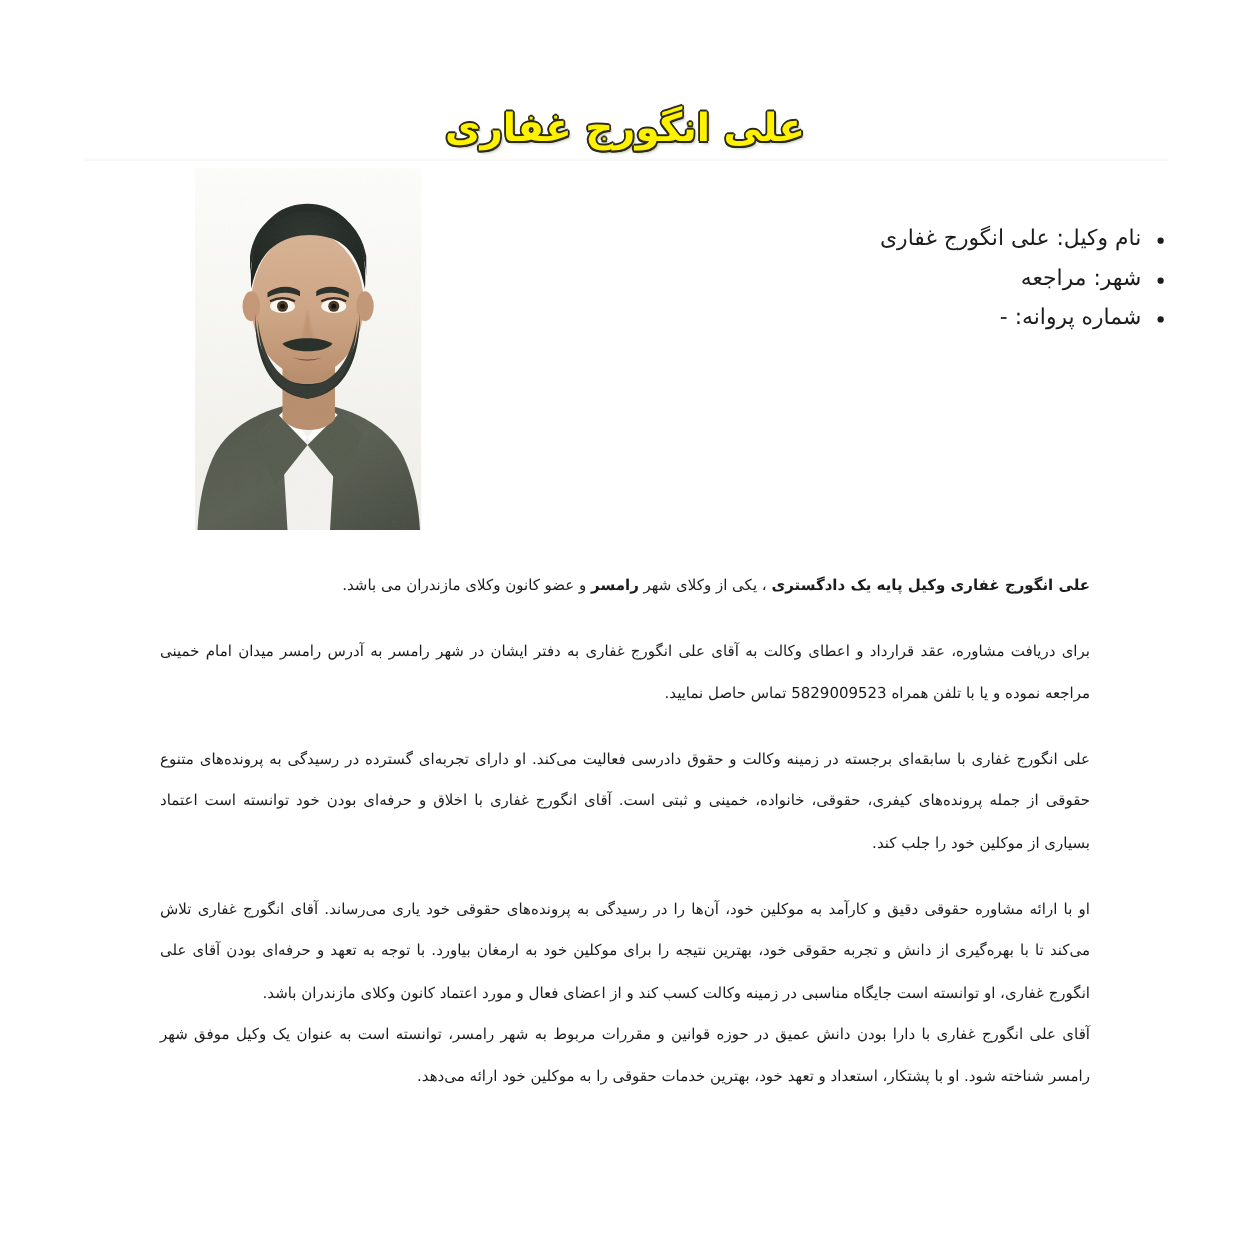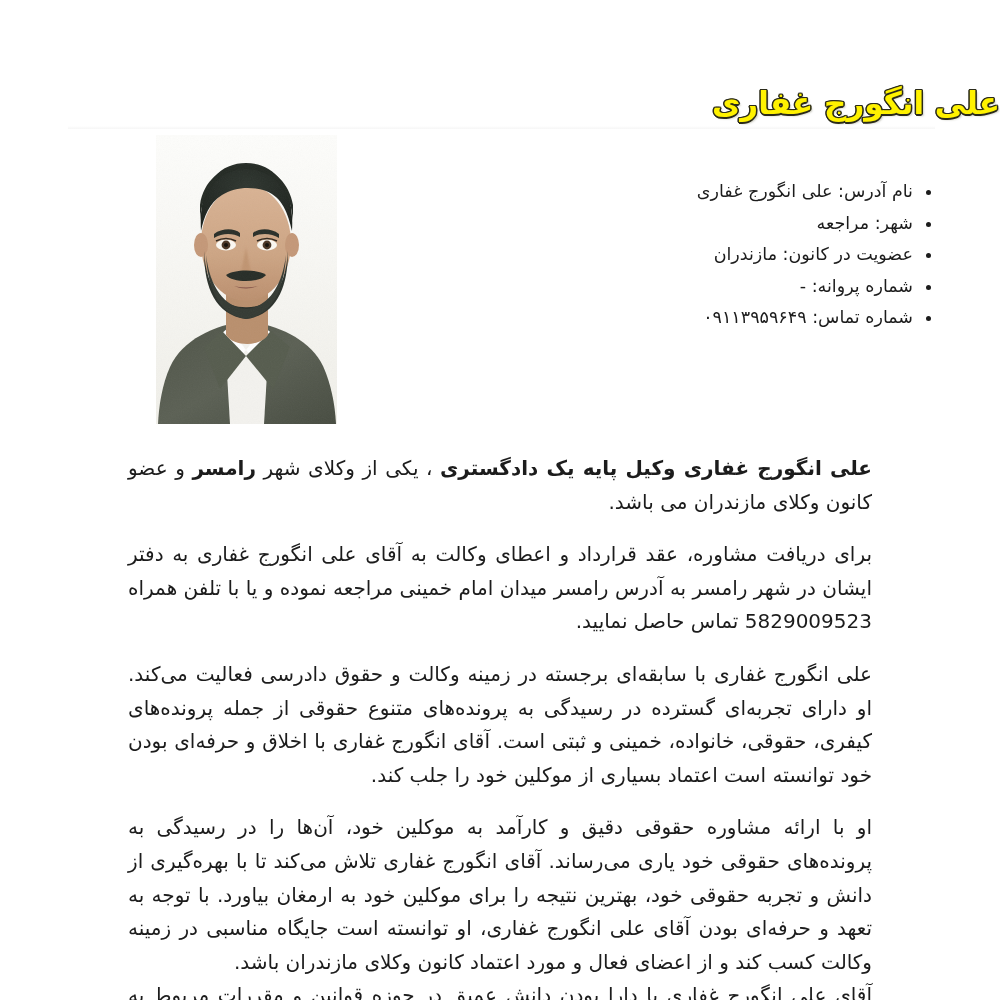--- a/index.html
+++ b/index.html
@@ -15,20 +15,21 @@
     overflow: hidden;
     position: relative;
   }
 
   
   .page-title {
     position: absolute;
     top: 62px;
     left: 0;
     width: 1000px;
+    text-align: center;
     font-size: 31px;
     font-weight: bold;
     line-height: 1.35;
     color: #fff200;
     letter-spacing: 0px;
     direction: rtl;
     text-shadow:
       -1px -1px 0 #2b2b1a,
        1px -1px 0 #2b2b1a,
       -1px  1px 0 #2b2b1a,
@@ -109,21 +110,21 @@
     left: 0;
     width: 1000px;
     padding: 0 128px 0 128px;
     box-sizing: border-box;
     direction: rtl;
     text-align: justify;
     text-justify: inter-word;
   }
   .prose p {
     margin: 0;
-    font-size: 20px;
+    font-size: 12px;
     line-height: 33.6px;
     color: #1c1c1c;
   }
   .prose p + p { margin-top: 19px; }
   .prose p.tight + p.tight { margin-top: 0; }
   .prose b, .prose strong { font-weight: bold; }
 </style>
 </head>
 <body>
 
@@ -206,25 +207,23 @@
       <path d="M50 120 C 52 156, 64 180, 90 184 C 116 180, 128 156, 130 120 C 126 152, 112 172, 90 174 C 68 172, 54 152, 50 120 Z" fill="#343a33"></path>
       <path d="M70 140 C 78 134, 102 134, 110 140 C 104 148, 76 148, 70 140 Z" fill="#272d27"></path>
 
       <path d="M78 151 Q90 156 102 151 Q90 154 78 151 Z" fill="#7d4b43"></path>
 
       <rect x="0" y="0" width="181" height="289" filter="url(#grain)" opacity="0.55"></rect>
     </svg>
   </div>
 
   <ul class="facts">
-    <li>نام آدرس: علی انگورج غفاری</li>
+    <li>نام وکیل: علی انگورج غفاری</li>
     <li>شهر: مراجعه</li>
-    <li>عضویت در کانون: مازندران</li>
     <li>شماره پروانه: -</li>
-    <li>شماره تماس: ۰۹۱۱۳۹۵۹۶۴۹</li>
   </ul>
 </div>
 
 <div class="prose">
 
   <p><b>علی انگورج غفاری وکیل پایه یک دادگستری</b><span> ، یکی از وکلای شهر </span><b>رامسر</b><span> و عضو کانون وکلای مازندران می باشد.</span></p>
 
   <p class="tight">برای دریافت مشاوره، عقد قرارداد و اعطای وکالت به آقای علی انگورج غفاری به دفتر ایشان در شهر رامسر به آدرس رامسر میدان امام خمینی مراجعه نموده و یا با تلفن همراه 5829009523 تماس حاصل نمایید.</p>
 
   <p>علی انگورج غفاری با سابقه‌ای برجسته در زمینه وکالت و حقوق دادرسی فعالیت می‌کند. او دارای تجربه‌ای گسترده در رسیدگی به پرونده‌های متنوع حقوقی از جمله پرونده‌های کیفری، حقوقی، خانواده، خمینی و ثبتی است. آقای انگورج غفاری با اخلاق و حرفه‌ای بودن خود توانسته است اعتماد بسیاری از موکلین خود را جلب کند.</p>

